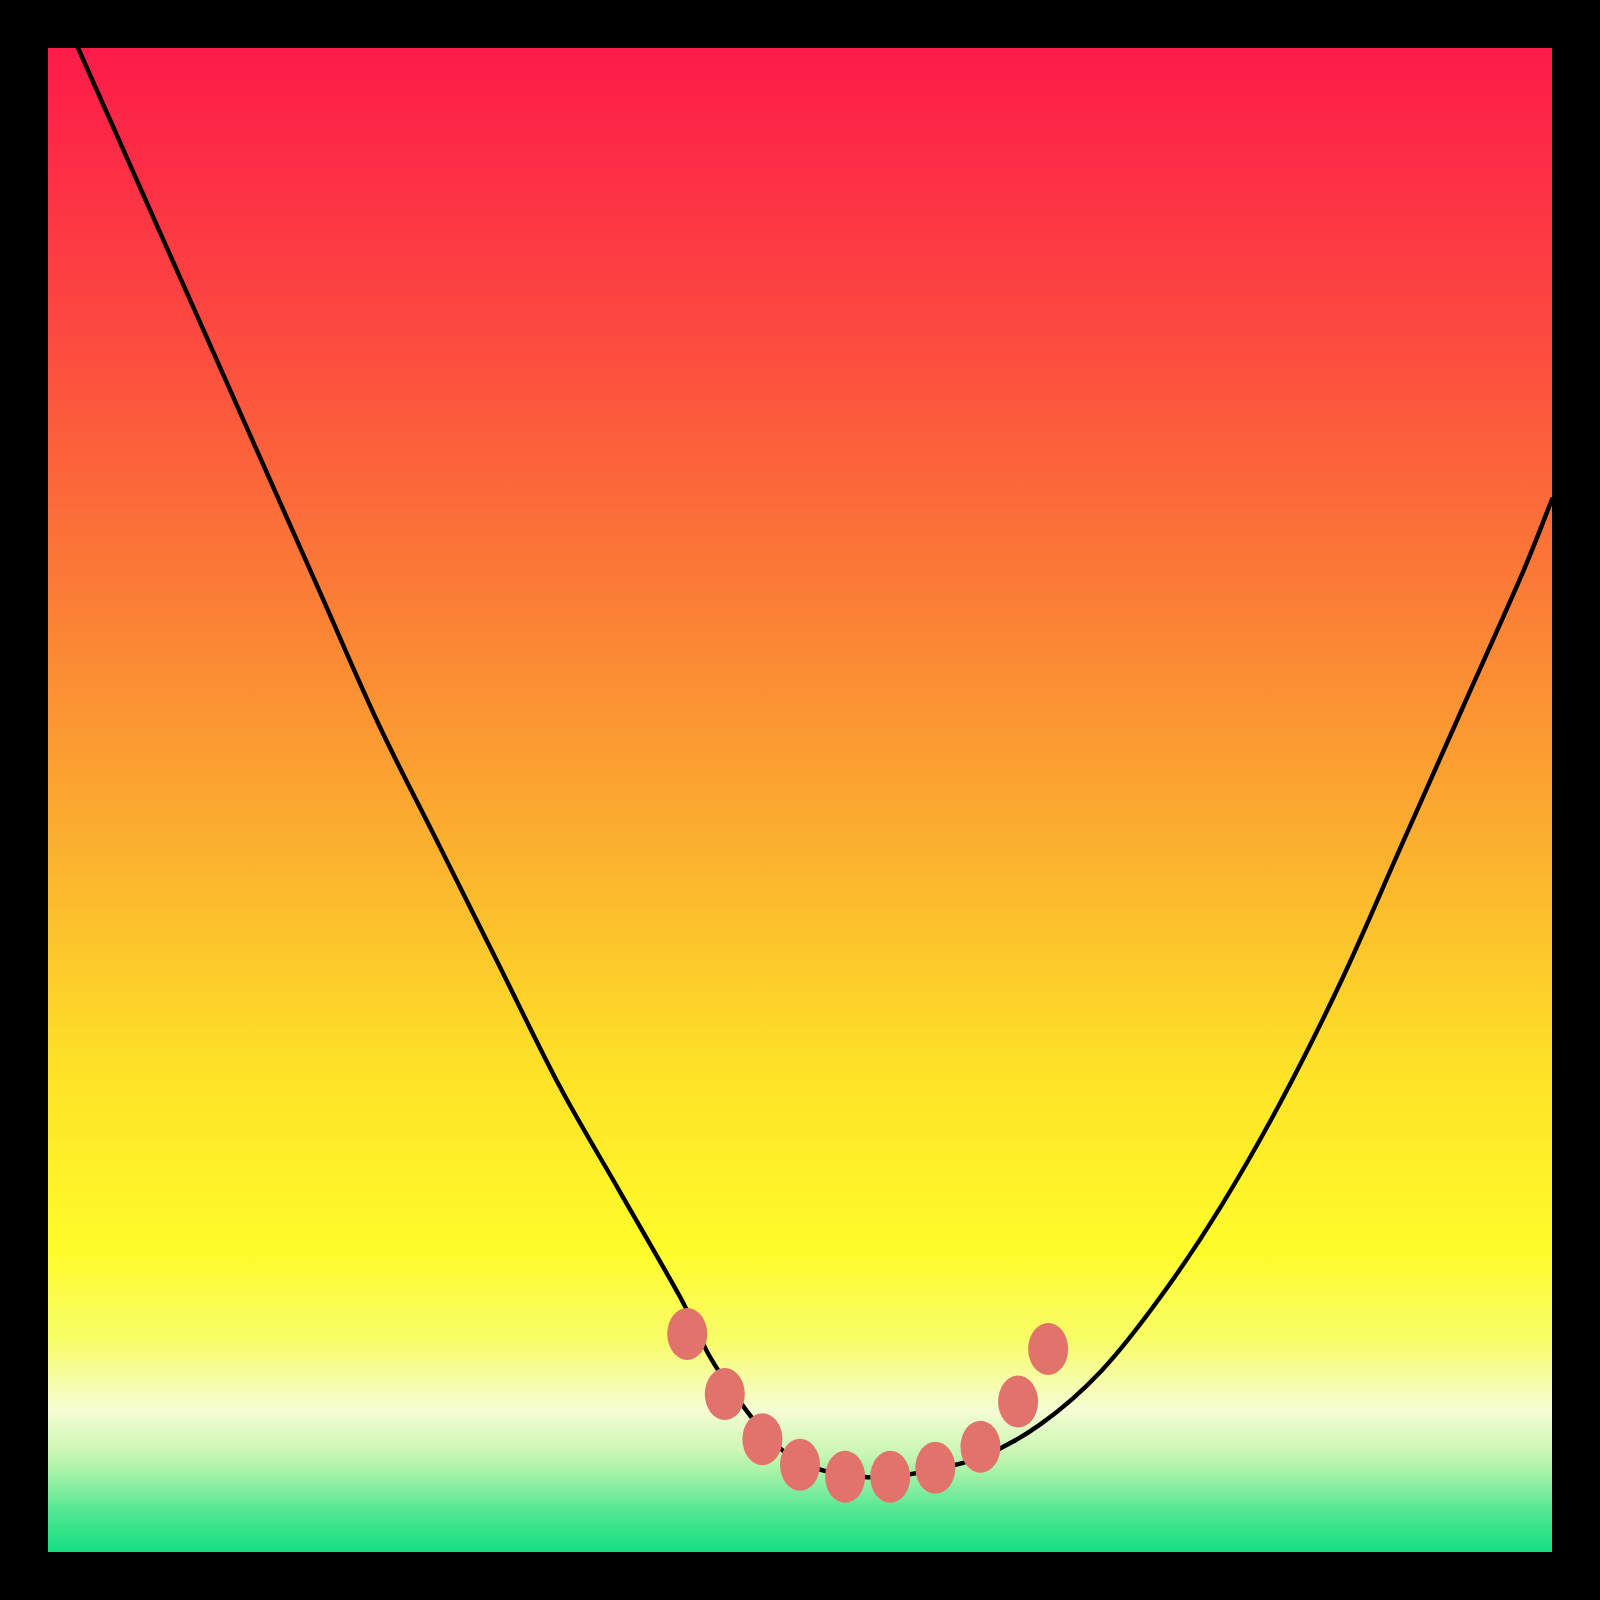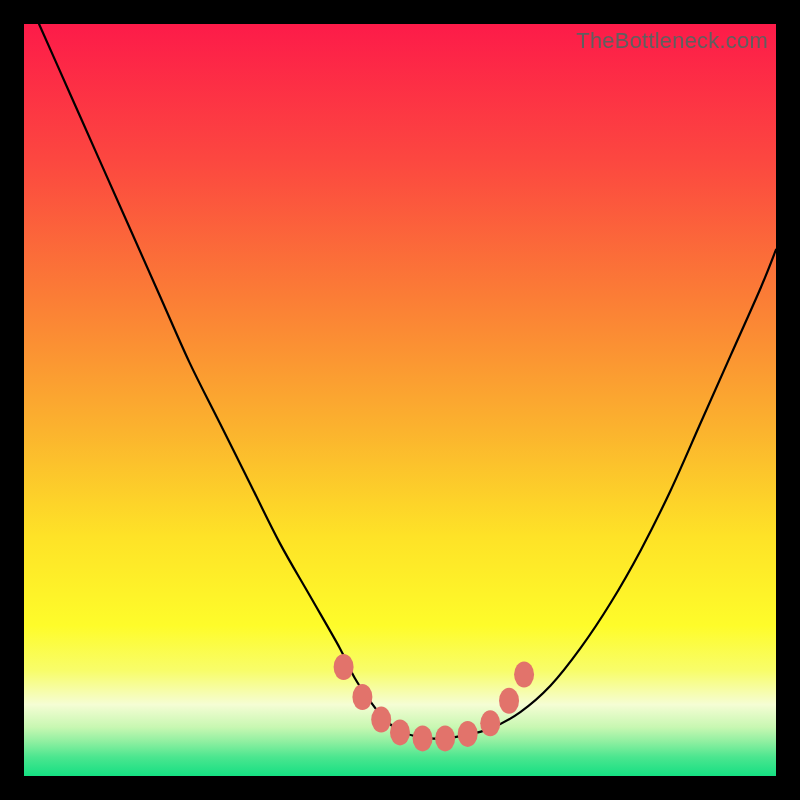--- a/index.html
+++ b/index.html
@@ -76,14 +76,13 @@
         <ellipse cx="376" cy="708.384" rx="10" ry="13" fill="#e2736b" stroke="#c24f48" stroke-width="0"></ellipse>
         <ellipse cx="398.56" cy="714.4" rx="10" ry="13" fill="#e2736b" stroke="#c24f48" stroke-width="0"></ellipse>
         <ellipse cx="421.12000000000006" cy="714.4" rx="10" ry="13" fill="#e2736b" stroke="#c24f48" stroke-width="0"></ellipse>
         <ellipse cx="443.67999999999995" cy="709.888" rx="10" ry="13" fill="#e2736b" stroke="#c24f48" stroke-width="0"></ellipse>
         <ellipse cx="466.24" cy="699.36" rx="10" ry="13" fill="#e2736b" stroke="#c24f48" stroke-width="0"></ellipse>
         <ellipse cx="485.04" cy="676.8" rx="10" ry="13" fill="#e2736b" stroke="#c24f48" stroke-width="0"></ellipse>
         <ellipse cx="500.08000000000004" cy="650.48" rx="10" ry="13" fill="#e2736b" stroke="#c24f48" stroke-width="0"></ellipse>
       </g>
   </svg>
 
-  <div class="watermark">TheBottleneck.com</div>
 </div>
 
 </body></html>

